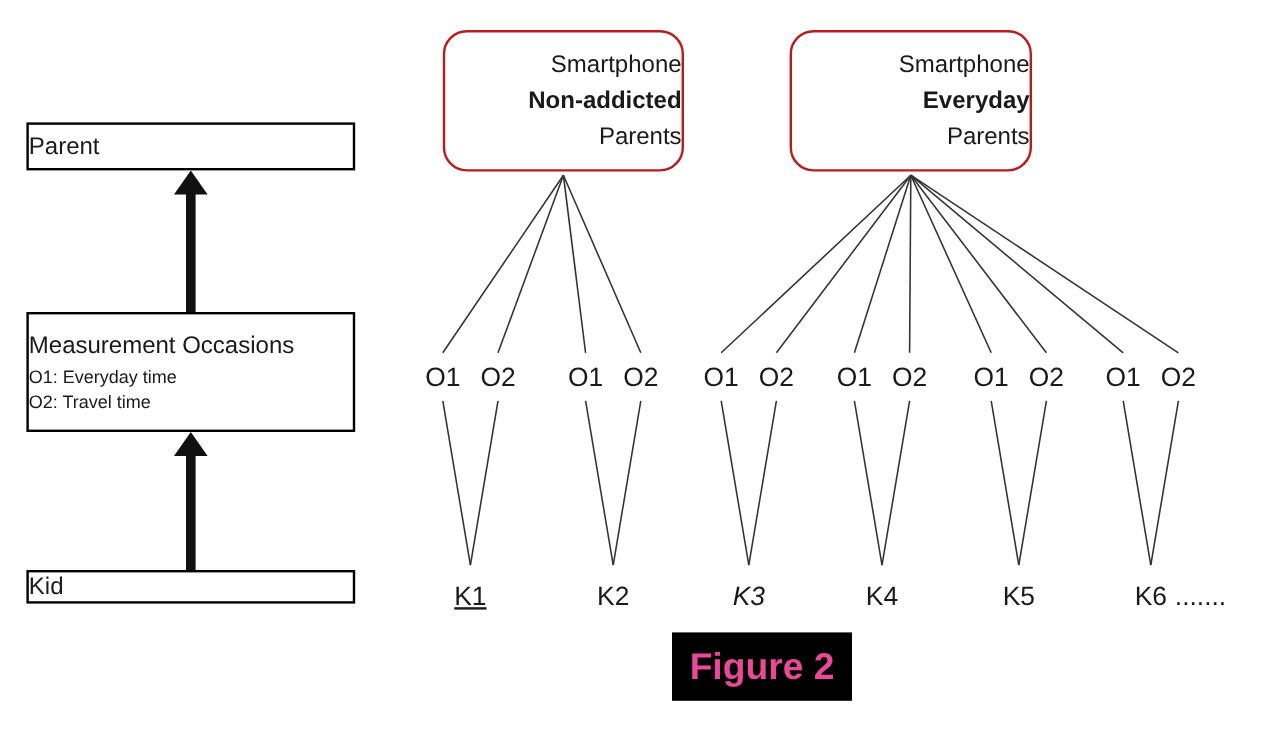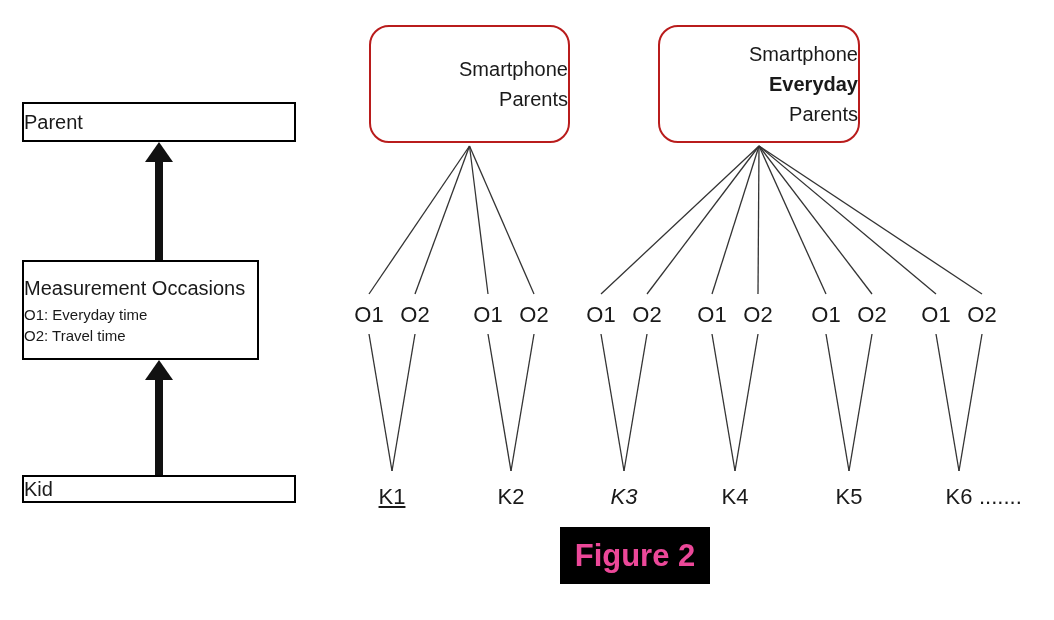--- a/index.html
+++ b/index.html
@@ -21,21 +21,21 @@
     position: absolute;
     border: 2px solid #000000;
     background: #ffffff;
     display: flex;
     flex-direction: column;
     align-items: flex-start;
     justify-content: center;
     text-align: center;
   }
   .parent-box { left: 22px; top: 102px; width: 274px; height: 40px; font-size: 20px; }
-  .measure-box { left: 22px; top: 260px; width: 237px; height: 100px; }
+  .measure-box { left: 22px; top: 260px; width: 274px; height: 100px; }
   .measure-title { font-size: 20px; line-height: 26px; margin-bottom: 3px; }
   .measure-sub { font-size: 15px; line-height: 21px; }
   .kid-box { left: 22px; top: 475px; width: 274px; height: 28px; font-size: 20px; }
   .arrow { position: absolute; }
   .arrow-shaft { position: absolute; background: #111111; }
   .arrow-head {
     position: absolute;
     width: 0; height: 0;
     border-left: 14px solid transparent;
     border-right: 14px solid transparent;
@@ -133,20 +133,21 @@
     <div class="arrow-shaft" style="left:155px; top:378px; width:8px; height:97px;"></div>
   </div>
 
   <div class="box kid-box">
     <span>Kid</span>
   </div>
 
   <div id="diagram">
       <div class="rounded-box" style="left: 369px; top: 25px; width: 201px; height: 118px;">
         <div>Smartphone</div>
+        <div class="bold">Non-addicted</div>
         <div>Parents</div>
       </div>
       <span class="node-label" style="left: 369px; top: 302px;">O1</span>
       <span class="node-label" style="left: 415px; top: 302px;">O2</span>
       <span class="node-label" style="left: 392px; top: 484px; text-decoration: underline;">K1</span>
       <span class="node-label" style="left: 488px; top: 302px;">O1</span>
       <span class="node-label" style="left: 534px; top: 302px;">O2</span>
       <span class="node-label" style="left: 511px; top: 484px;">K2</span>
       <div class="rounded-box" style="left: 658px; top: 25px; width: 202px; height: 118px;">
         <div>Smartphone</div>

